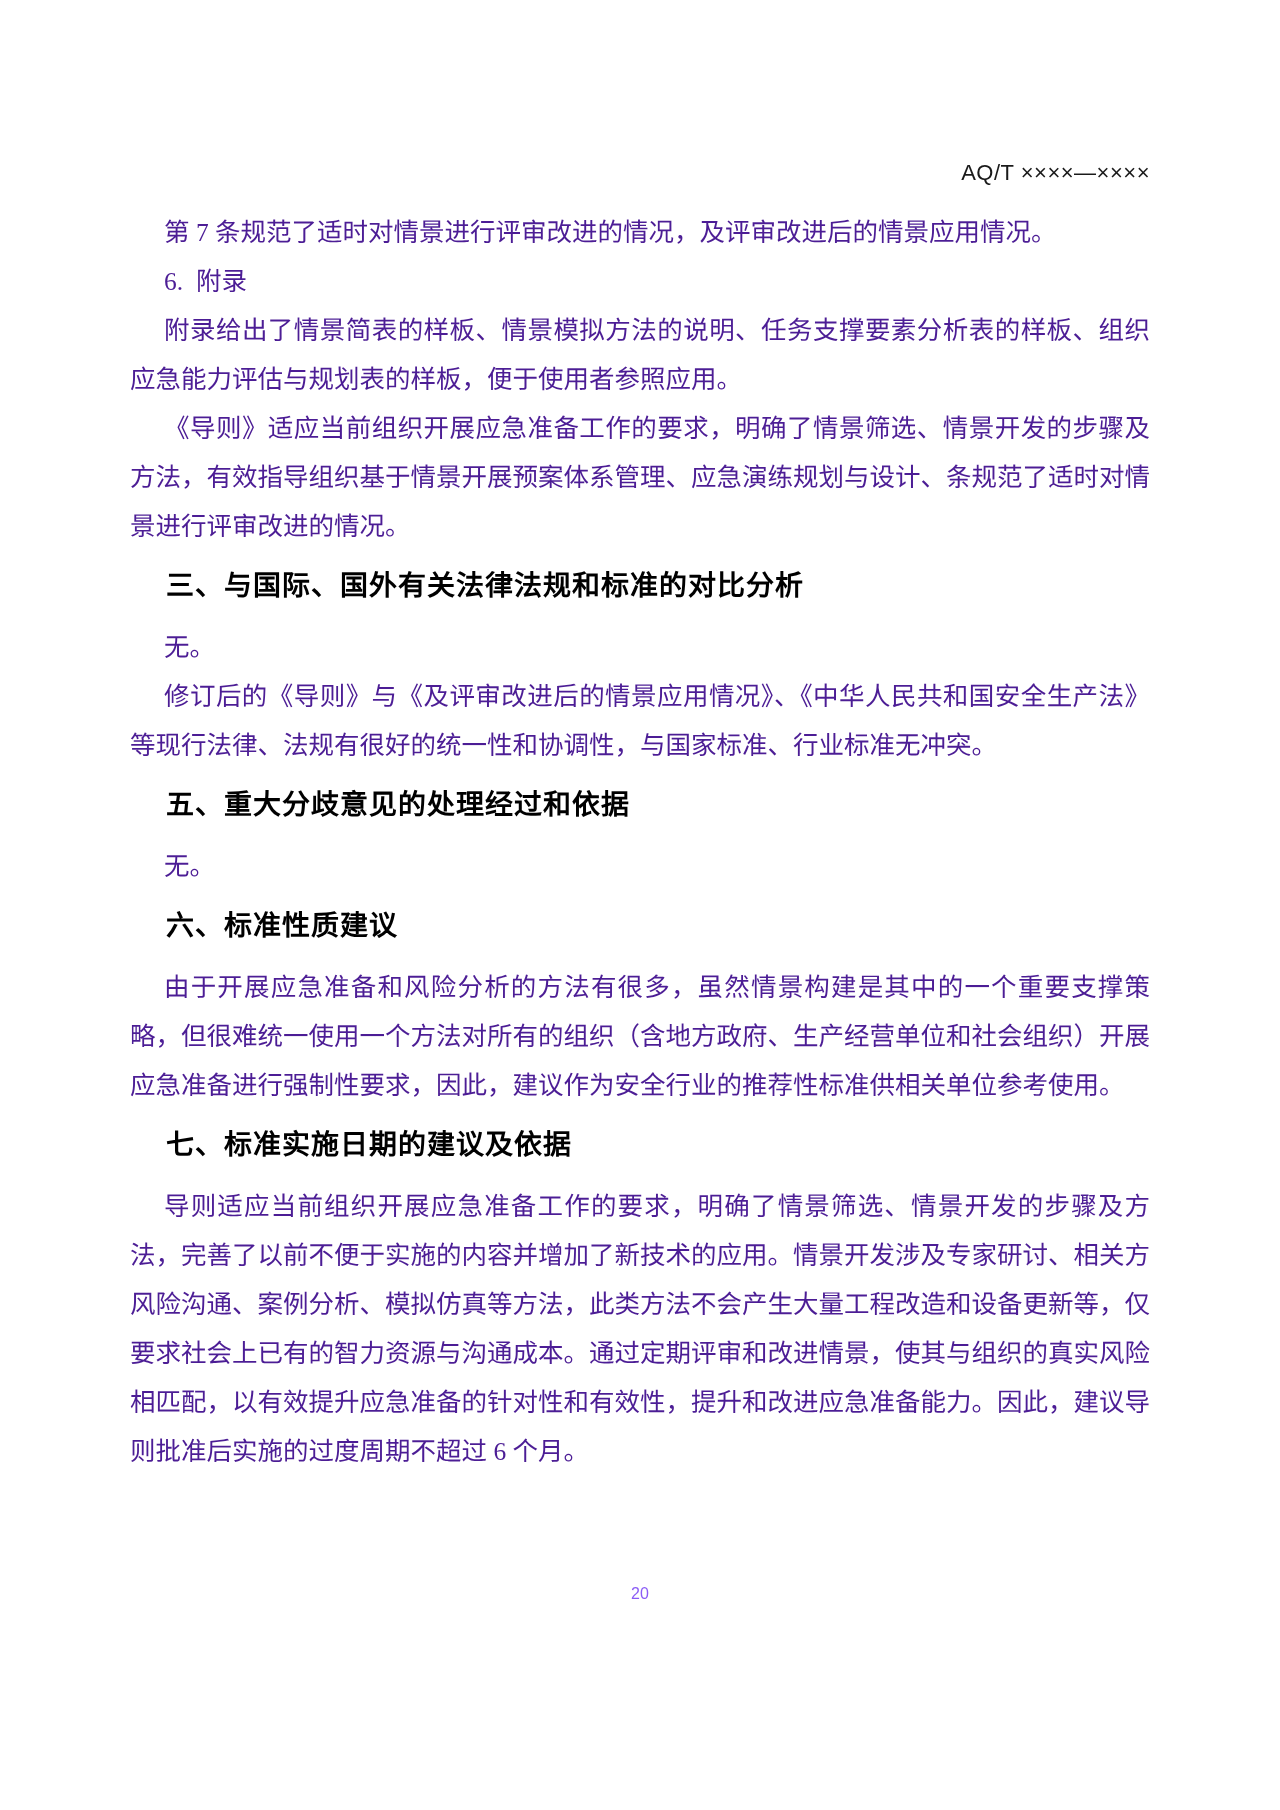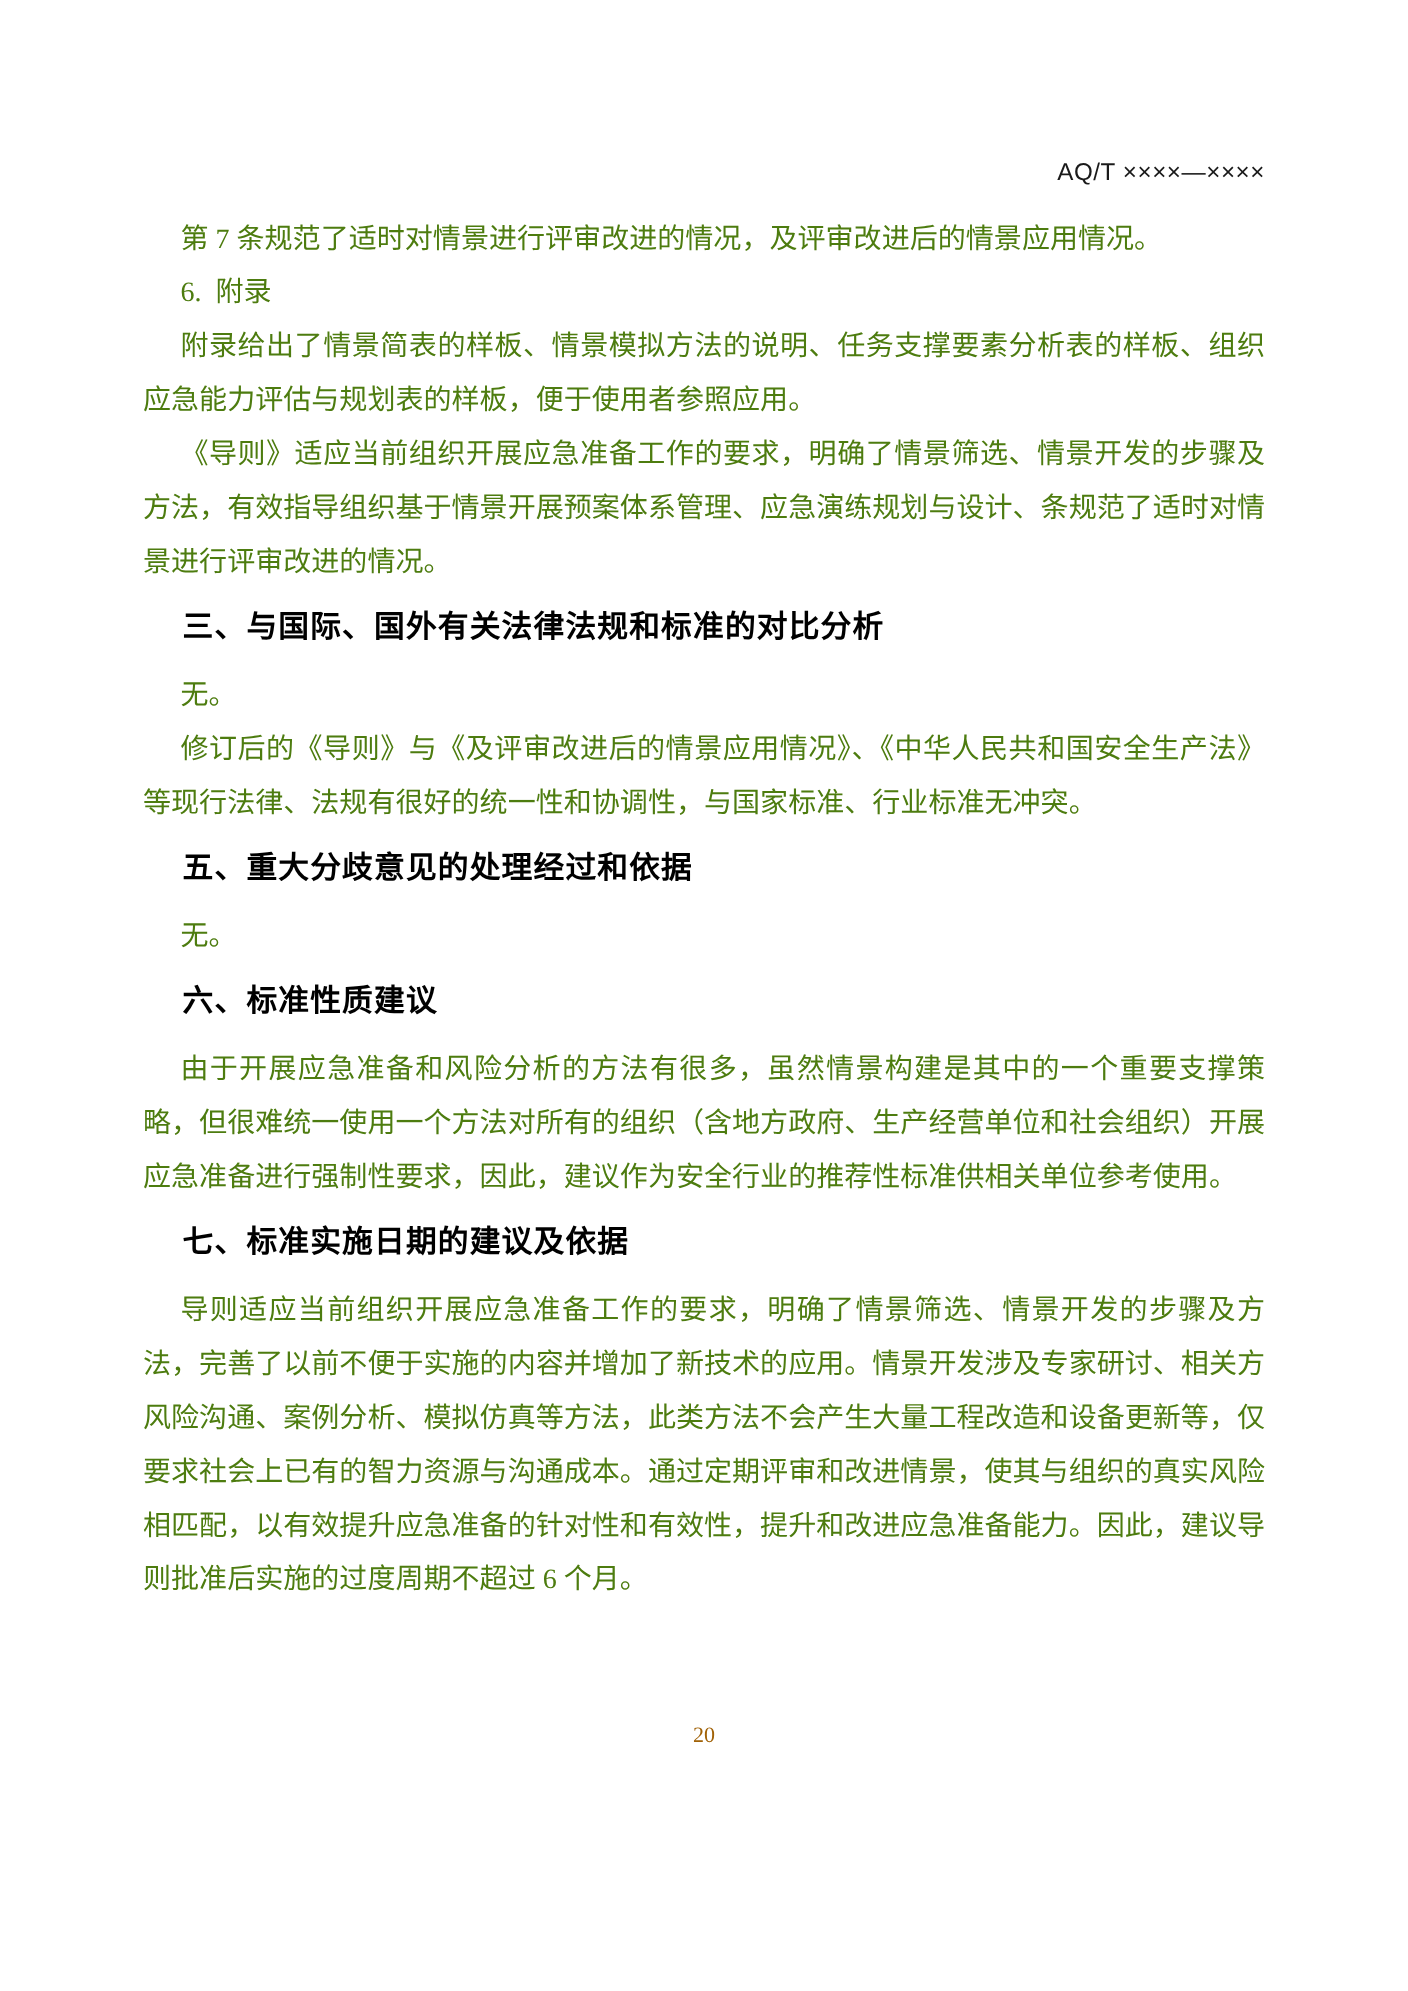--- a/index.html
+++ b/index.html
@@ -2,21 +2,21 @@
 <html lang="zh-CN"><head>
 <meta charset="utf-8">
 <style>
   * { box-sizing: border-box; }
   html, body { margin: 0; padding: 0; background: #ffffff; }
 
   .page {
     position: relative;
     width: 1280px;
     height: 1678px;
-    margin: 0 auto;
+    margin: 16px auto;
     background: #ffffff;
     color: #111111;
     font-family: "Liberation Serif", "DejaVu Serif", serif;
     padding: 4px 130px;
     overflow: hidden;
   }
 
   .running-header {
     padding-top: 140px;
     text-align: right;
@@ -31,44 +31,44 @@
     margin-top: 22px;
   }
 
   p.para {
     margin: 0;
     font-size: 25.5px;
     line-height: 49px;
     text-align: justify;
     text-indent: 34px;
     word-break: normal;
-    color: #4d7c0f;
+    color: #4c1d95;
   }
 
   h2.heading {
     margin: 10px 0 13px 0;
     padding-left: 36px;
     font-family: "Liberation Sans", "DejaVu Sans", sans-serif;
     font-weight: bold;
     font-size: 28px;
     line-height: 49px;
     color: #000000;
     letter-spacing: 1px;
   }
 
   .page-number {
     position: absolute;
     left: 0;
     right: 0;
     bottom: 88px;
     text-align: center;
-    font-family: Liberation Serif, serif;
-    font-size: 20px;
+    font-family: Liberation Sans, sans-serif;
+    font-size: 16px;
     line-height: 24px;
-    color: #a16207;
+    color: #8b5cf6;
   }
 </style>
 </head>
 <body>
 
 <div class="page">
 
   <div class="running-header">
     <span>AQ/T ××××—××××</span>
   </div>

